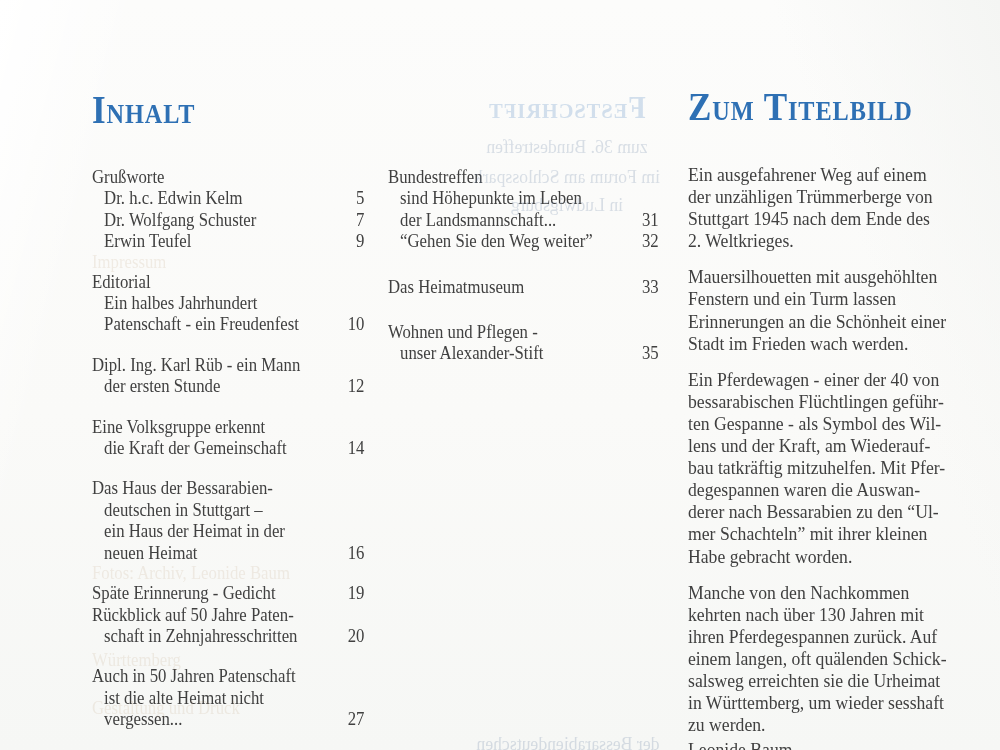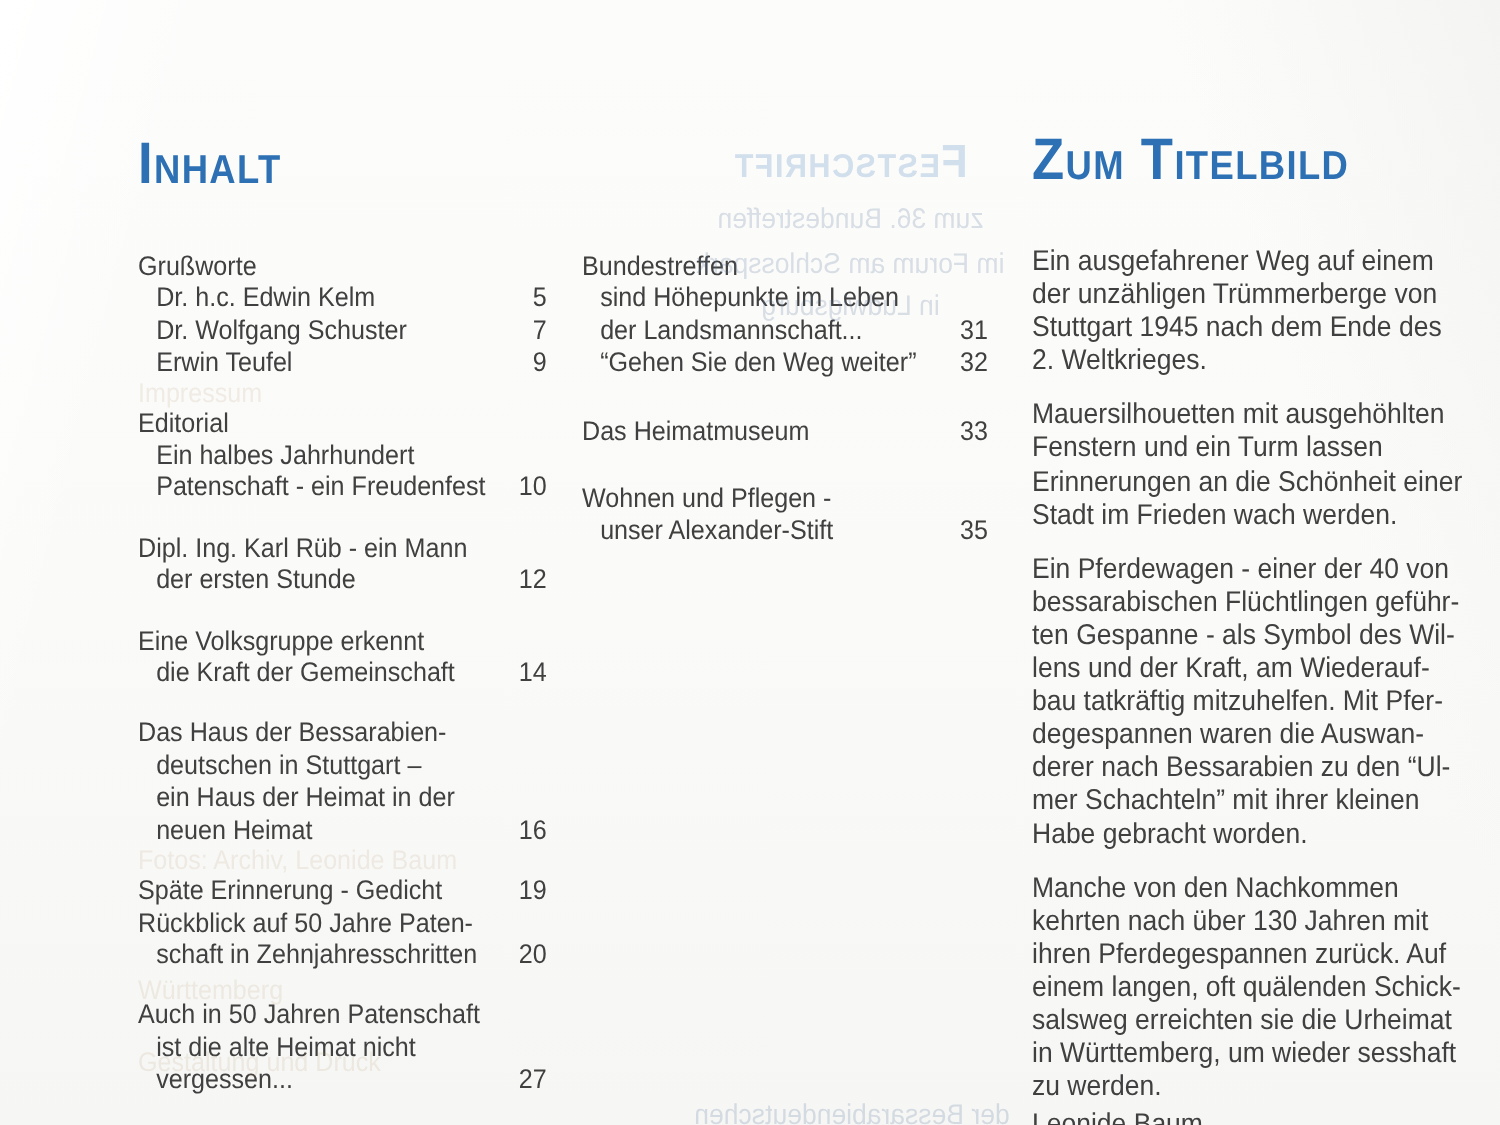--- a/index.html
+++ b/index.html
@@ -10,21 +10,21 @@
   html,body{margin:0;padding:0;background:#e8e8e8;}
   .page{
     position:relative;
     width:1000px;height:750px;
     margin:0 auto;
     overflow:hidden;
     background:
       linear-gradient(105deg, #ffffff 0%, rgba(255,255,255,0) 12%),
       linear-gradient(250deg, #f4f5f3 0%, rgba(244,245,243,0) 18%),
       linear-gradient(180deg, #fcfcfb 0%, #fafaf8 55%, #f6f7f5 100%);
-    font-family:Liberation Sans, sans-serif;
+    font-family:Liberation Serif, serif;
     color:var(--ink);
   }
   
   .heading{
     position:absolute;
     margin:0;
     font-variant:small-caps;
     font-weight:700;
     font-size:39px;
     line-height:1;

